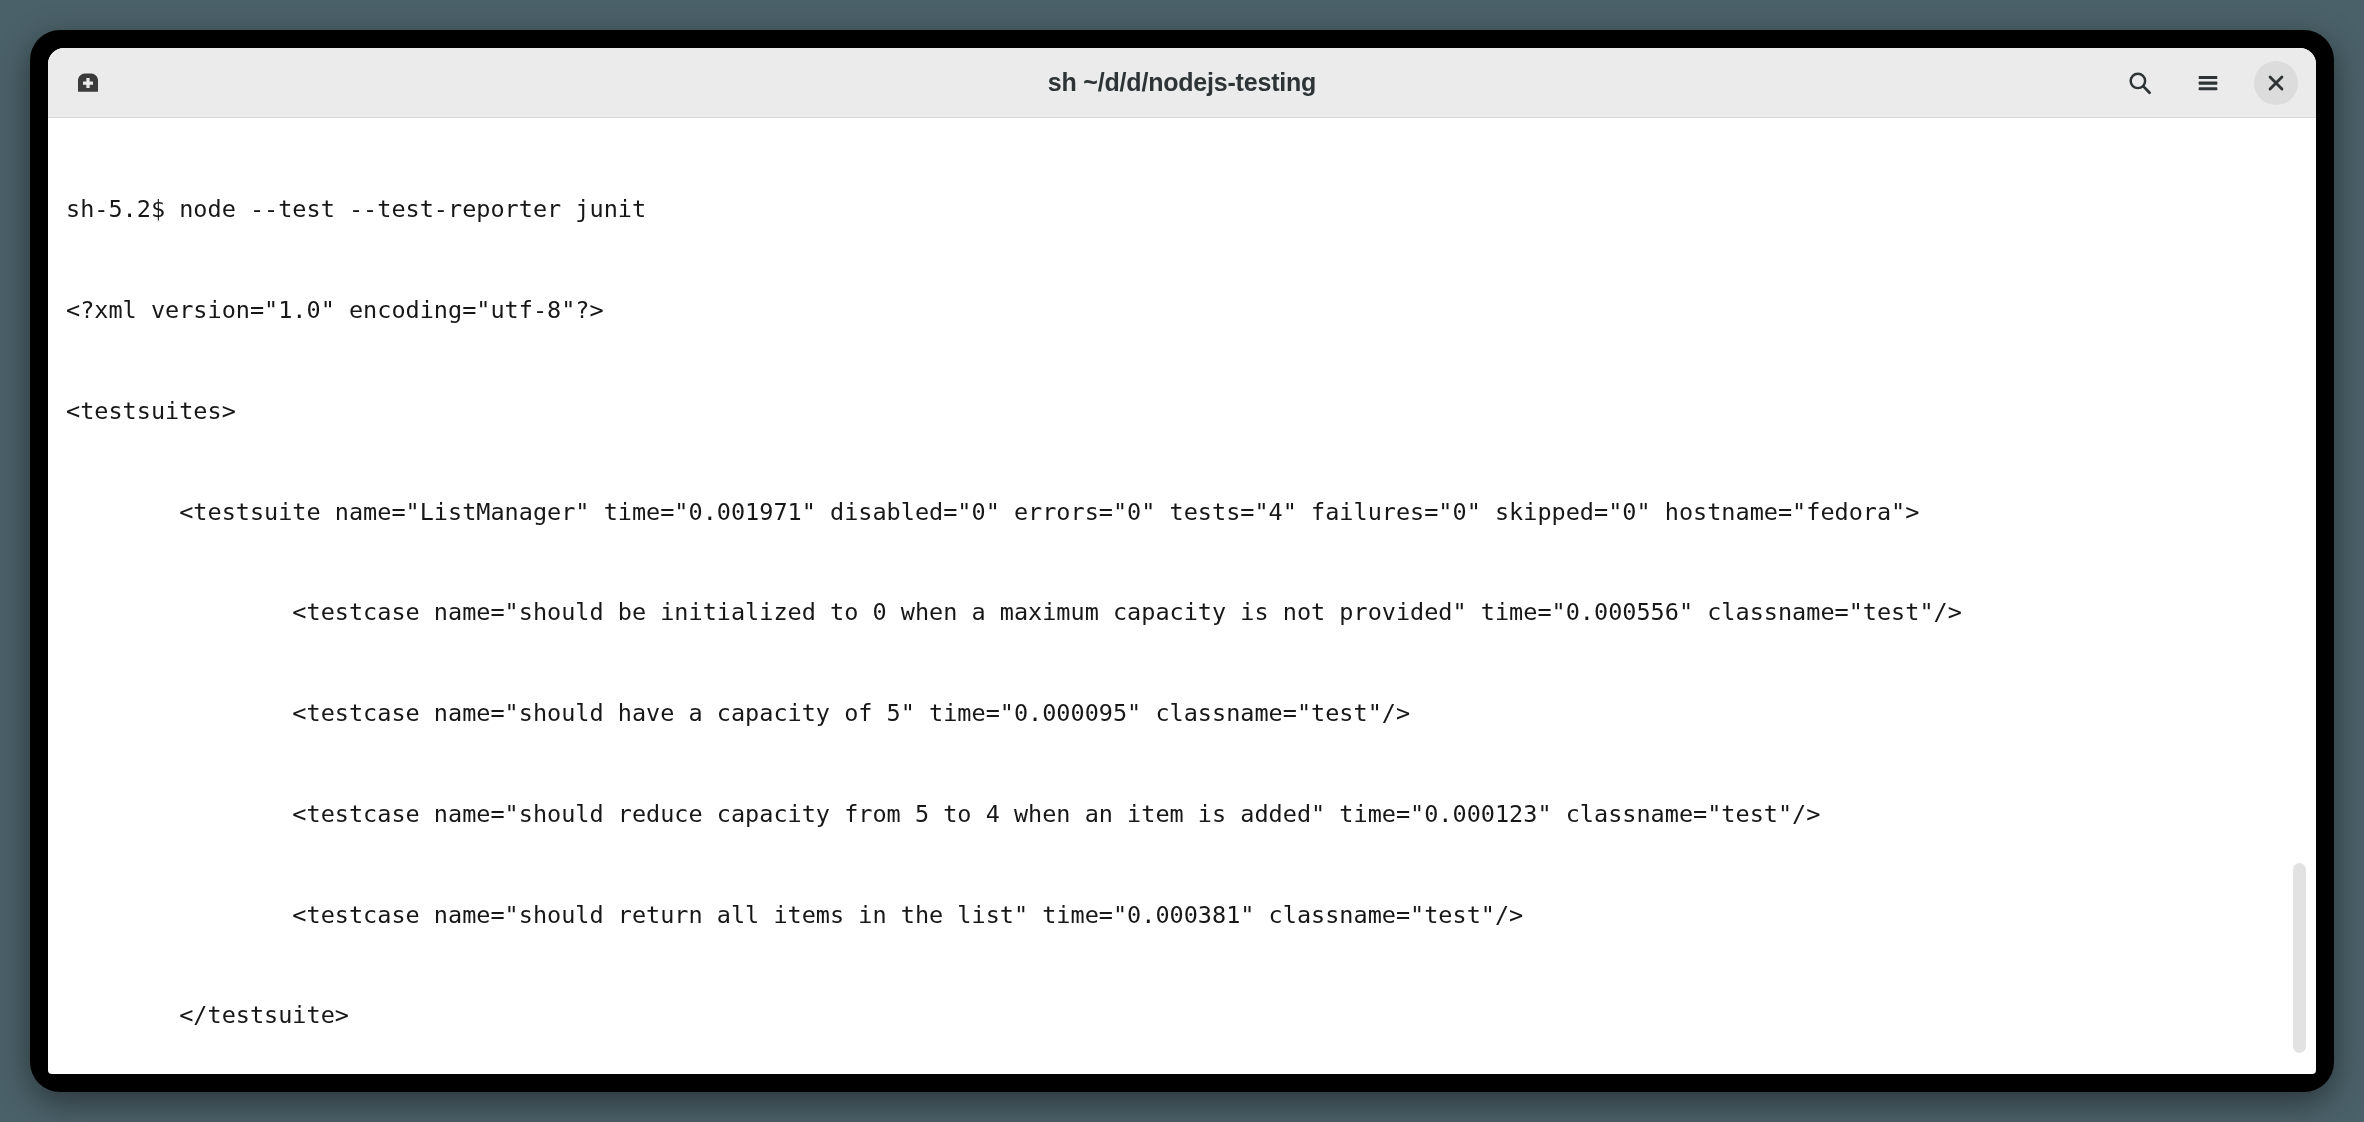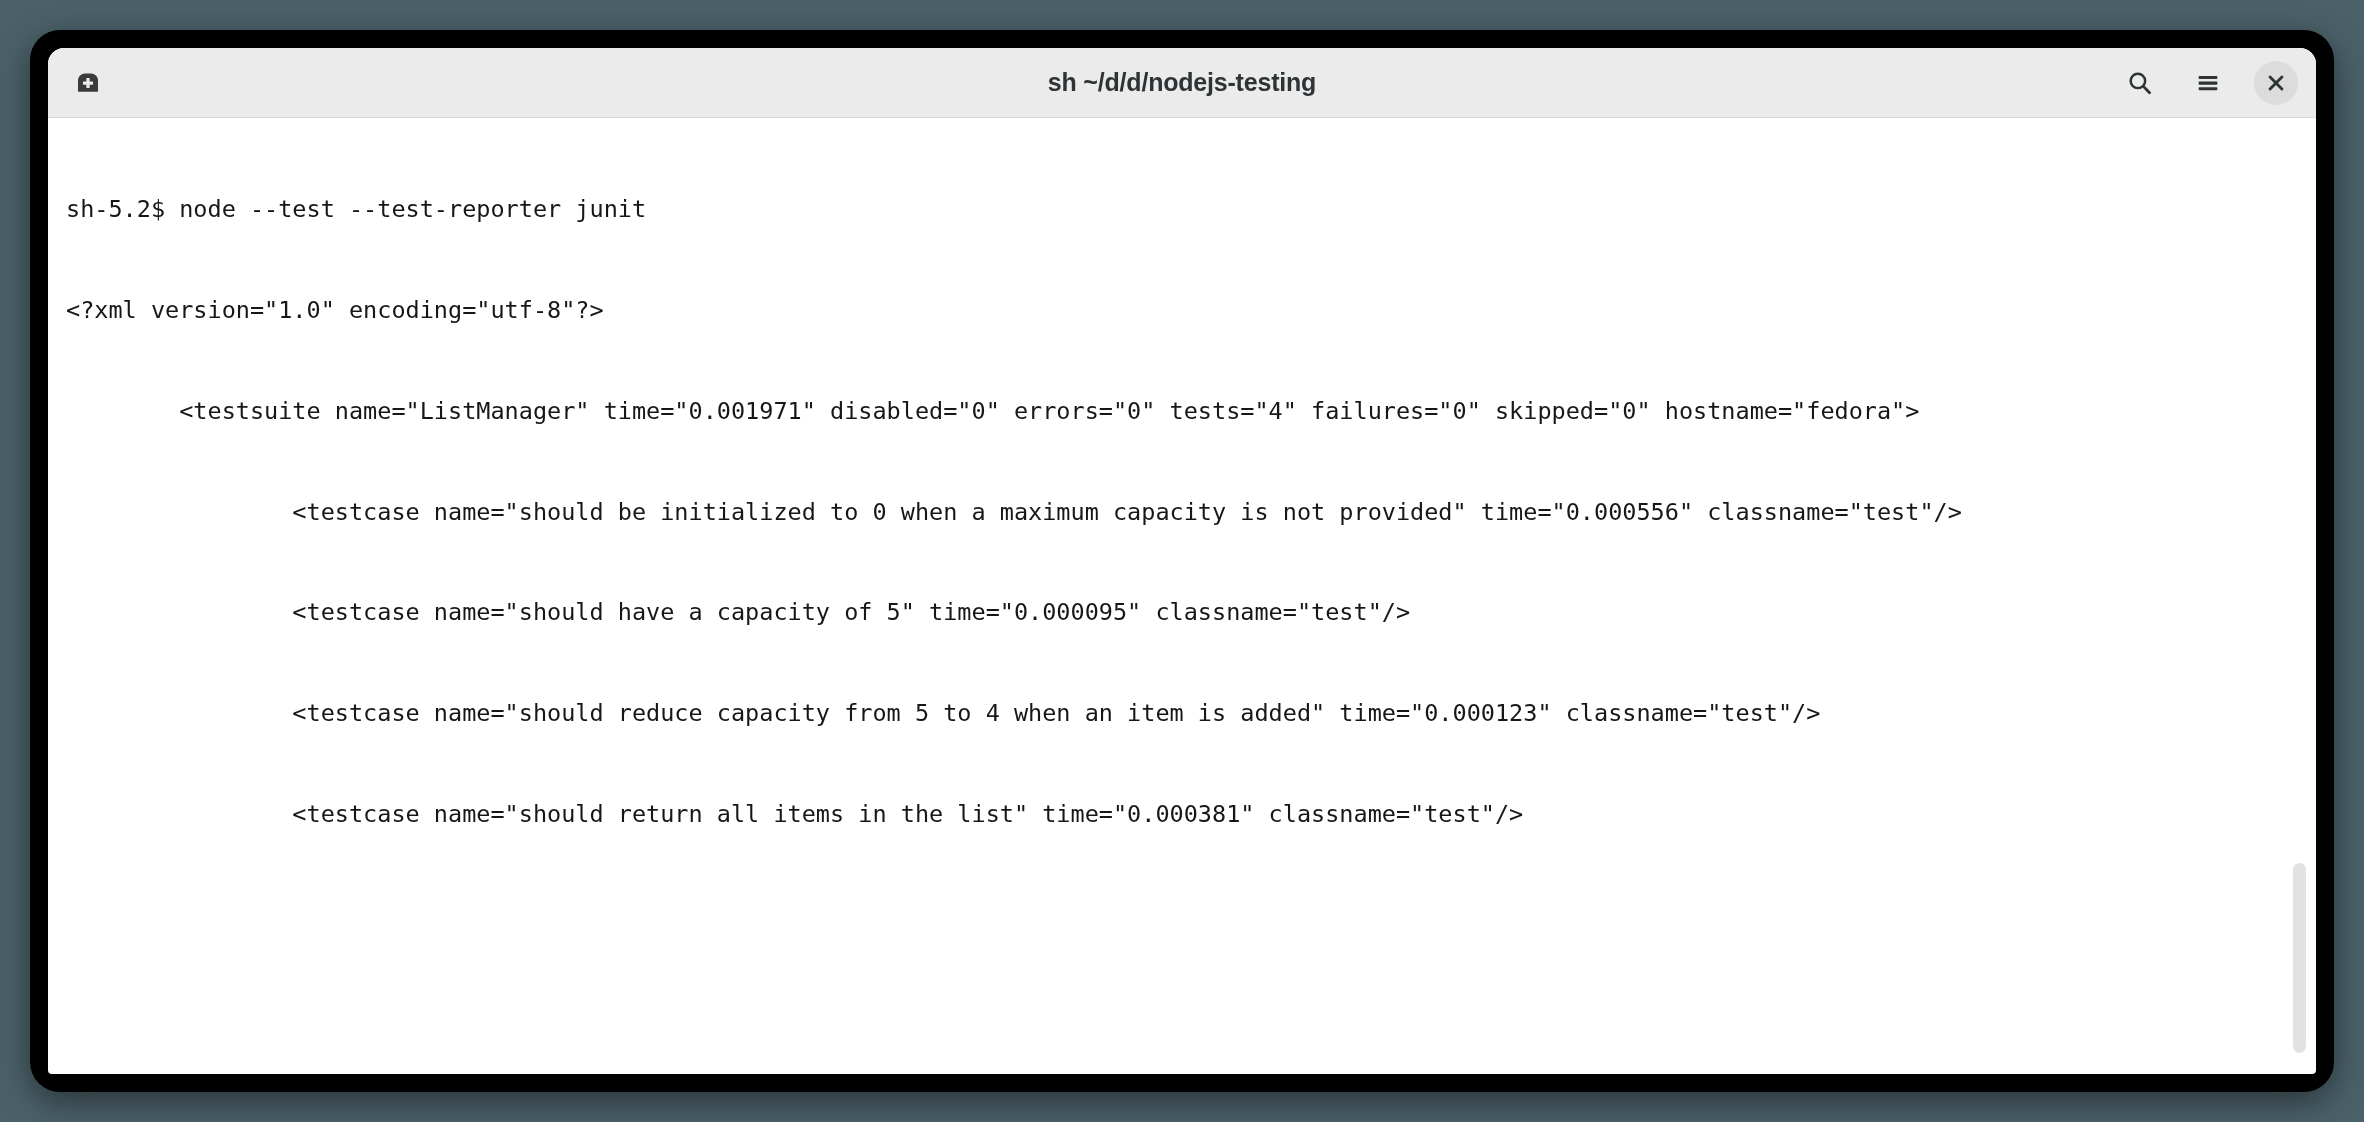--- a/index.html
+++ b/index.html
@@ -210,25 +210,27 @@
           </button>
 
         </div>
       </div>
 
       <div id="terminal-area">
 
         <div id="terminal-text">
           <div class="tline">sh-5.2$ node --test --test-reporter junit</div>
           <div class="tline">&lt;?xml version="1.0" encoding="utf-8"?&gt;</div>
+          <div class="tline">&lt;testsuites&gt;</div>
           <div class="tline">        &lt;testsuite name="ListManager" time="0.001971" disabled="0" errors="0" tests="4" failures="0" skipped="0" hostname="fedora"&gt;</div>
           <div class="tline">                &lt;testcase name="should be initialized to 0 when a maximum capacity is not provided" time="0.000556" classname="test"/&gt;</div>
           <div class="tline">                &lt;testcase name="should have a capacity of 5" time="0.000095" classname="test"/&gt;</div>
           <div class="tline">                &lt;testcase name="should reduce capacity from 5 to 4 when an item is added" time="0.000123" classname="test"/&gt;</div>
           <div class="tline">                &lt;testcase name="should return all items in the list" time="0.000381" classname="test"/&gt;</div>
+          <div class="tline">        &lt;/testsuite&gt;</div>
           
           
           
           
           
           
           
           
           
           

